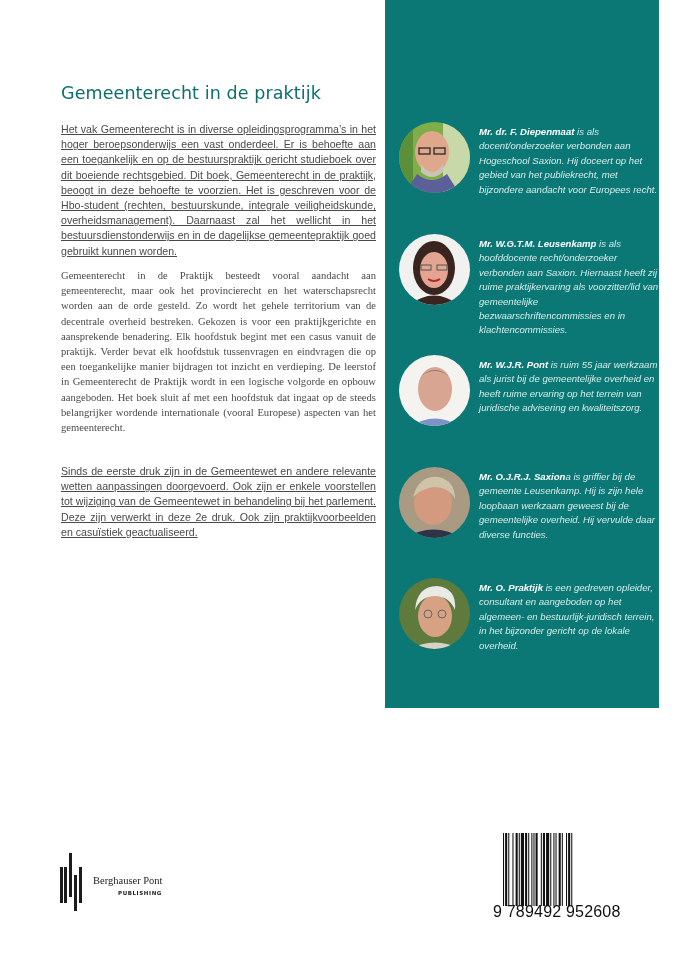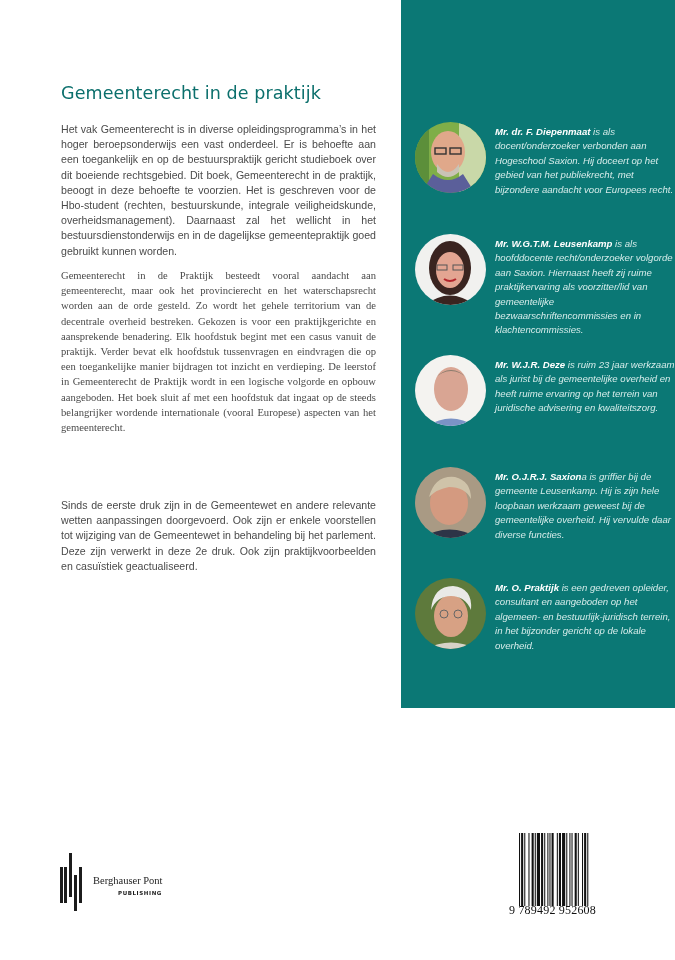--- a/index.html
+++ b/index.html
@@ -15,59 +15,59 @@
     position: absolute; left: 61px; top: 83px;
     font-size: 17.5px; font-weight: normal; color: #0b6f6c; letter-spacing: 0.1px;
     font-family: "DejaVu Sans", sans-serif;
   }
   .para {
     position: absolute; left: 61px; width: 315px;
     font-size: 10.6px; line-height: 15.2px; color: #4a4a4a;
     text-align: justify; hyphens: manual;
     font-family: "Liberation Sans", sans-serif;
   }
-  .p1 { top: 122px; }
+  .p1 { top: 122px; text-decoration: underline; }
   .p2 { top: 268px; font-family: Liberation Serif, serif; }
-  .p3 { top: 498px; }
+  .p3 { top: 464px; text-decoration: underline; }
 
   .logo { position: absolute; left: 60px; top: 853px; width: 140px; height: 60px; padding-left: 18px; }
   .logo-bars { position: absolute; left: 0; top: 0; width: 28px; height: 60px; }
   .logo-bars span { position: absolute; background: #1c1c1c; width: 3px; }
   .logo-name {
     position: absolute; left: 33px; top: 22px; font-family: "Liberation Serif", serif;
     font-size: 10.5px; color: #1c1c1c; white-space: nowrap;
   }
   .logo-sub {
     position: absolute; left: 58px; top: 37px; font-family: "DejaVu Sans", sans-serif;
     font-size: 5.5px; font-weight: bold; color: #1c1c1c; letter-spacing: 0.6px;
   }
 
   .right {
-    position: absolute; left: 401px; top: 0; width: 274px; height: 708px; background: #0b7875;
+    position: absolute; left: 385px; top: 0; width: 274px; height: 708px; background: #0b7875;
   }
   .author { position: absolute; left: 14px; width: 260px; }
   .photo {
     position: absolute; left: 0; top: 0; width: 71px; height: 71px; border-radius: 50%;
     overflow: hidden;
   }
   .photo svg { width: 71px; height: 71px; display: block; }
   .bio {
     position: absolute; left: 80px; top: 3px; width: 180px;
     font-size: 9.6px; line-height: 14.4px; color: #d6ecea; font-style: italic;
     font-family: "Liberation Sans", sans-serif;
   }
   .bio .name { font-weight: bold; color: #ffffff; }
 
   .barcode-box {
     position: absolute; left: 98px; top: 826px; width: 132px; height: 94px; background: #ffffff;
   }
   .barcode-bars { position: absolute; left: 20px; top: 7px; width: 96px; height: 73px; }
   .barcode-num {
-    position: absolute; left: 10px; top: 77px; font-family: Liberation Serif, serif;
-    font-size: 12px; color: #111; letter-spacing: 0.2px; white-space: nowrap;
+    position: absolute; left: 10px; top: 77px; font-family: Liberation Sans, sans-serif;
+    font-size: 16px; color: #111; letter-spacing: 0.2px; white-space: nowrap;
   }
 </style>
 </head>
 <body>
 
 <div class="left">
   <div class="title">Gemeenterecht in de praktijk</div>
   <div class="para p1">Het vak Gemeenterecht is in diverse opleidingsprogramma’s in het hoger beroepsonderwijs een vast onderdeel. Er is behoefte aan een toegankelijk en op de bestuurspraktijk gericht studie­boek over dit boeiende rechtsgebied. Dit boek, Gemeenterecht in de praktijk, beoogt in deze behoefte te voorzien. Het is ge­schreven voor de Hbo-student (rechten, bestuurskunde, inte­grale veiligheidskunde, overheidsmanagement). Daarnaast zal het wellicht in het bestuursdienstonderwijs en in de dagelijk­se gemeentepraktijk goed gebruikt kunnen worden.</div>
   <div class="para p2">Gemeenterecht in de Praktijk besteedt vooral aandacht aan gemeenterecht, maar ook het provincierecht en het water­schapsrecht worden aan de orde gesteld. Zo wordt het gehele territorium van de decentrale overheid bestreken. Gekozen is voor een praktijkgerichte en aansprekende benadering. Elk hoofdstuk begint met een casus vanuit de praktijk. Verder bevat elk hoofdstuk tussenvragen en eindvragen die op een toegankelijke manier bijdragen tot inzicht en verdieping. De leerstof in Gemeenterecht de Praktijk wordt in een logische volgorde en opbouw aangeboden. Het boek sluit af met een hoofdstuk dat ingaat op de steeds belangrijker wordende in­ternationale (vooral Europese) aspecten van het gemeente­recht.</div>
   <div class="para p3">Sinds de eerste druk zijn in de Gemeentewet en andere rele­vante wetten aanpassingen doorgevoerd. Ook zijn er enkele voorstellen tot wijziging van de Gemeentewet in behandeling bij het parlement. Deze zijn verwerkt in deze 2e druk. Ook zijn praktijkvoorbeelden en casuïstiek geactualiseerd.</div>
@@ -108,33 +108,33 @@
       <svg viewBox="0 0 71 71">
         <rect width="71" height="71" fill="#f1f1ef"></rect>
         <ellipse cx="35" cy="34" rx="21" ry="27" fill="#3a2420"></ellipse>
         <ellipse cx="35" cy="36" rx="14" ry="18" fill="#e3a592"></ellipse>
         <path d="M10 71 Q35 52 60 71 Z" fill="#3a2420"></path>
         <rect x="22" y="31" width="10" height="5" fill="none" stroke="#555" stroke-width="1"></rect>
         <rect x="38" y="31" width="10" height="5" fill="none" stroke="#555" stroke-width="1"></rect>
         <path d="M29 45 Q35 49 41 45" stroke="#b3242b" stroke-width="2" fill="none"></path>
       </svg>
     </div>
-    <div class="bio"><span class="name">Mr. W.G.T.M. Leusenkamp</span><span> is als hoofddocente recht/onderzoeker volgorde aan Saxion. Hiernaast heeft zij ruime praktijkervaring als voorzitter/lid van gemeente­lijke bezwaarschriftencommissies en in klachtencommissies.</span></div>
+    <div class="bio"><span class="name">Mr. W.G.T.M. Leusenkamp</span><span> is als hoofddocente recht/onderzoeker verbonden aan Saxion. Hiernaast heeft zij ruime praktijkervaring als voorzitter/lid van gemeente­lijke bezwaarschriftencommissies en in klachtencommissies.</span></div>
   </div>
 
   <div class="author" style="top:355px;">
     <div class="photo">
       <svg viewBox="0 0 71 71">
         <rect width="71" height="71" fill="#f4f3f0"></rect>
         <ellipse cx="36" cy="34" rx="17" ry="22" fill="#d9a593"></ellipse>
         <path d="M19 24 Q36 6 53 24 Q45 16 36 16 Q27 16 19 24 Z" fill="#8a7b6c"></path>
         <path d="M12 71 Q36 56 60 71 Z" fill="#7b93c6"></path>
       </svg>
     </div>
-    <div class="bio"><span class="name">Mr. W.J.R. Deze</span><span> is ruim 23 jaar werkzaam als jurist bij de gemeentelijke overheid en heeft ruime ervaring op het terrein van juridische advisering en kwaliteitszorg.</span></div>
+    <div class="bio"><span class="name">Mr. W.J.R. Pont</span><span> is ruim 55 jaar werkzaam als jurist bij de gemeentelijke overheid en heeft ruime ervaring op het terrein van juridische advisering en kwaliteitszorg.</span></div>
   </div>
 
   <div class="author" style="top:467px;">
     <div class="photo">
       <svg viewBox="0 0 71 71">
         <rect width="71" height="71" fill="#a99a84"></rect>
         <ellipse cx="34" cy="36" rx="19" ry="22" fill="#d49a80"></ellipse>
         <path d="M14 30 Q20 8 40 10 Q56 14 56 32 Q50 20 34 20 Q22 22 14 30 Z" fill="#cfc3a9"></path>
         <path d="M6 71 Q34 54 64 71 Z" fill="#2d3447"></path>
       </svg>

